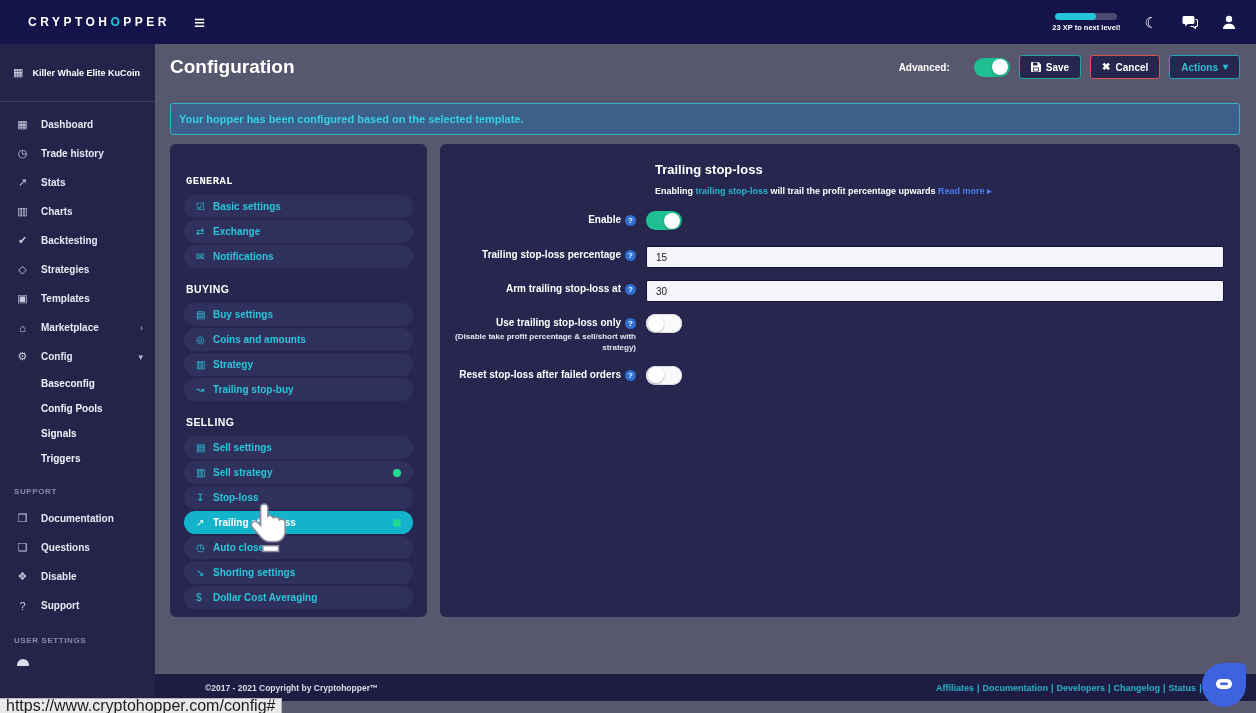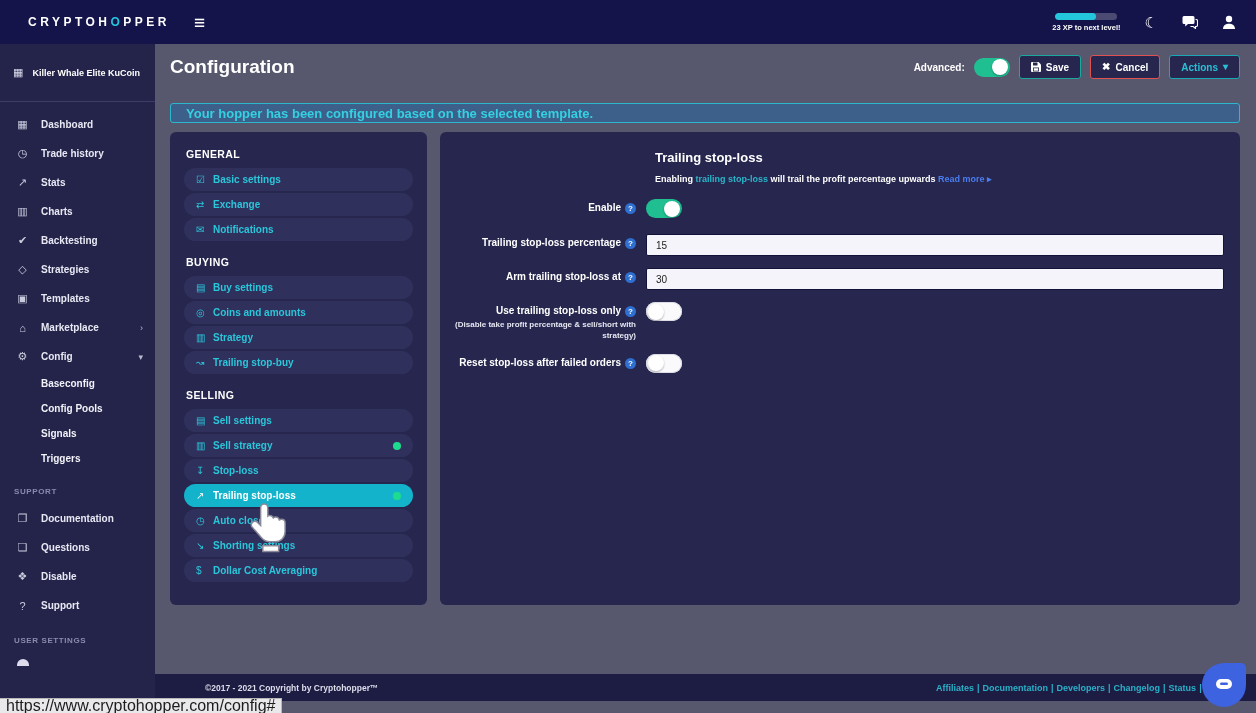--- a/index.html
+++ b/index.html
@@ -31,40 +31,40 @@
   .side-chev { margin-left:auto; font-size:9px; color:#b9b9d0; }
   .side-sub { display:flex; align-items:center; height:25px; padding-left:41px; color:#f2f2fa; font-size:10px; font-weight:bold; cursor:pointer; }
   .side-section { padding:16px 10px 8px 14px; color:#8a8aad; font-size:8px; font-weight:bold; letter-spacing:0.6px; }
   .user-cut { display:block; width:12px; height:7px; border-radius:6px 6px 0 0; background:#dcdcee; margin:6px 0 0 17px; }
 
   
   .main { position:absolute; left:155px; top:44px; right:0; bottom:27px; background:#57576e; }
   .page-head { display:flex; align-items:center; height:46px; padding:0 16px 0 15px; }
   .page-title { color:#fff; font-size:19px; font-weight:bold; }
   .head-right { margin-left:auto; display:flex; align-items:center; gap:9px; }
-  .adv-label { color:#fff; font-size:10px; font-weight:bold; margin-right:0; }
+  .adv-label { color:#fff; font-size:10px; font-weight:bold; margin-right:15px; }
   .tg { position:relative; display:inline-block; width:36px; height:19px; border-radius:10px; cursor:pointer; flex:none; }
   .tg .knob { position:absolute; top:1.5px; width:16px; height:16px; border-radius:50%; background:#fff; box-shadow:0 1px 2px rgba(0,0,0,.3); }
   .tg.on { background:#1fbf92; }
   .tg.on .knob { right:2px; }
   .tg.off { background:#fafafd; box-shadow:inset 0 0 0 1px #dcdce6; }
   .tg.off .knob { left:2px; }
   .btn { display:flex; align-items:center; gap:5px; height:24px; padding:0 11px; background:#26264e; border-radius:3px; font-size:10px; font-weight:bold; color:#fff; cursor:pointer; white-space:nowrap; }
   .btn-save { border:1px solid #1aa8a0; }
   .btn-cancel { border:1px solid #e05252; }
   .btn-actions { border:1px solid #1aa8b8; color:#2ac0d4; }
   .btn .bicon { font-size:10px; line-height:1; display:flex; }
 
-  .notice { margin:13px 16px 0 15px; height:20px; background:#3c608a; border:1px solid #2db6ce; border-radius:3px; display:flex; align-items:center; padding:0 15px; color:#35d0e2; font-size:13px; font-weight:bold; }
+  .notice { margin:13px 16px 0 15px; height:32px; background:#3c608a; border:1px solid #2db6ce; border-radius:3px; display:flex; align-items:center; padding:0 8px; color:#35d0e2; font-size:11px; font-weight:bold; }
 
   .cards { display:flex; align-items:flex-start; gap:13px; margin:9px 16px 0 15px; }
   .card { background:#26264e; border-radius:6px; }
   .card-nav { width:257px; height:473px; padding:12px 14px; flex:none; }
   .nav-sec-title { color:#fff; font-size:10.5px; font-weight:bold; letter-spacing:0.4px; margin:15px 0 8px 2px; }
-  .nav-sec-title.first { margin-top:4px; }
+  .nav-sec-title.first { margin-top:19px;font-family:Liberation Mono, monospace; }
   .pill { display:flex; align-items:center; height:23px; border-radius:12px; background:#30305c; margin-bottom:2px; padding:0 12px; cursor:pointer; }
   .pill-icon { color:#2ac6da; font-size:10px; width:17px; }
   .pill-label { color:#2ac6da; font-size:10px; font-weight:bold; }
   .pill .dot { margin-left:auto; width:8px; height:8px; border-radius:50%; background:#1edc8f; }
   .pill.active { background:#13b3cb; }
   .pill.active .pill-icon, .pill.active .pill-label { color:#fff; }
 
   .card-panel { flex:1; height:473px; padding:18px 16px 0 0; position:relative; }
   .panel-head { margin-left:215px; }
   .panel-title { color:#fff; font-size:13px; font-weight:600; }

